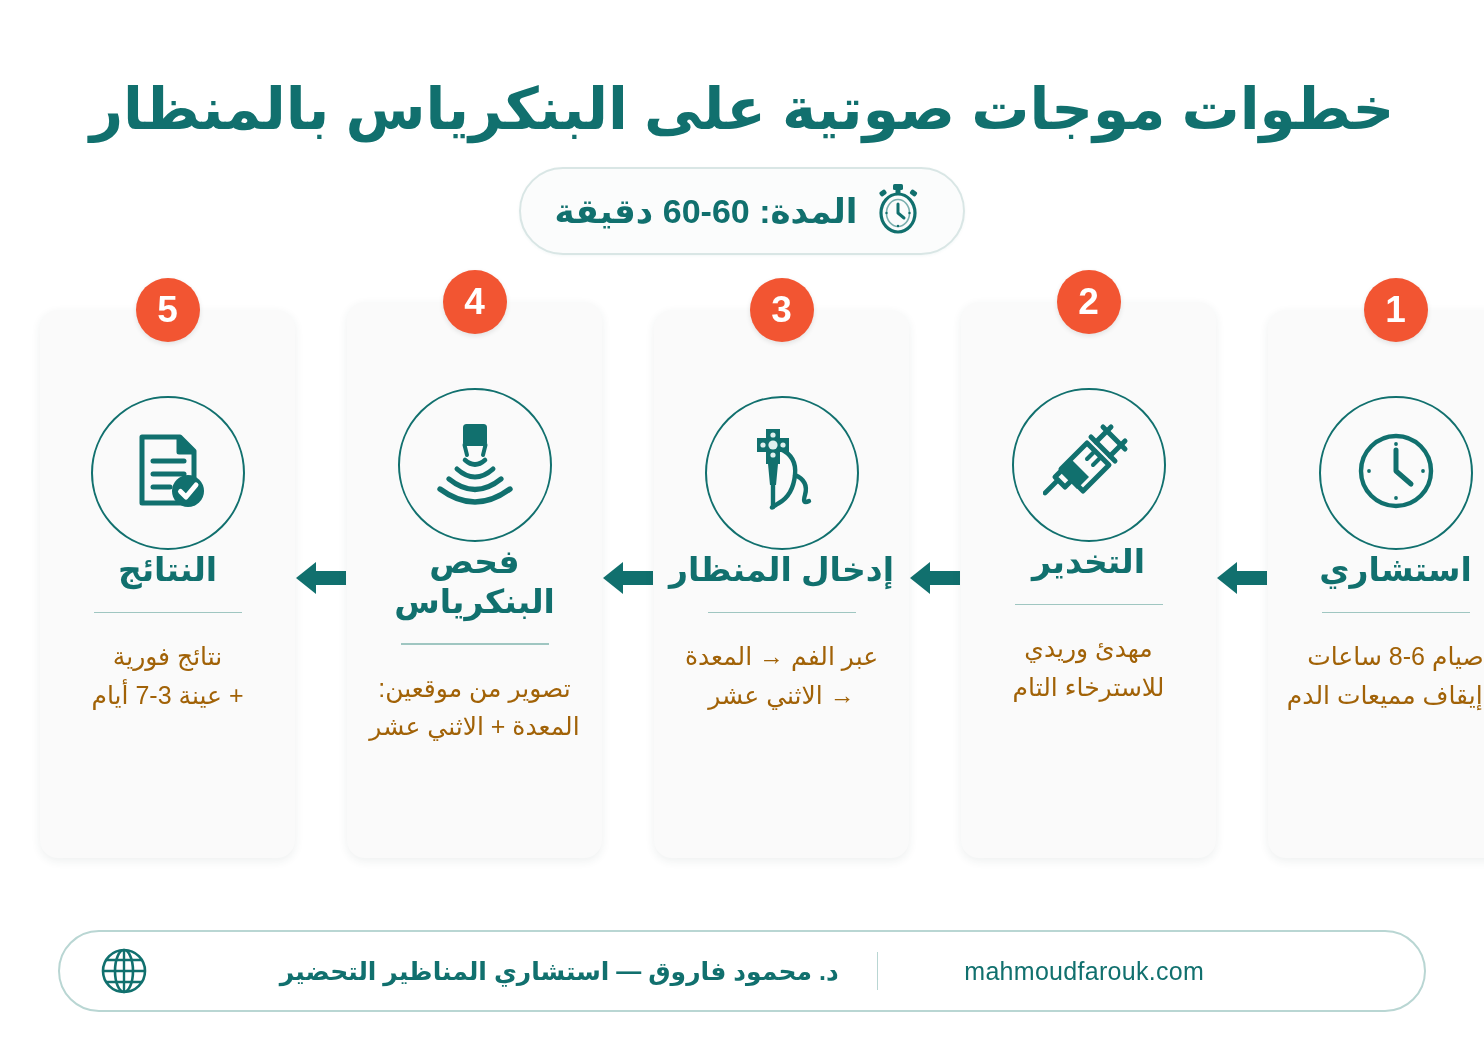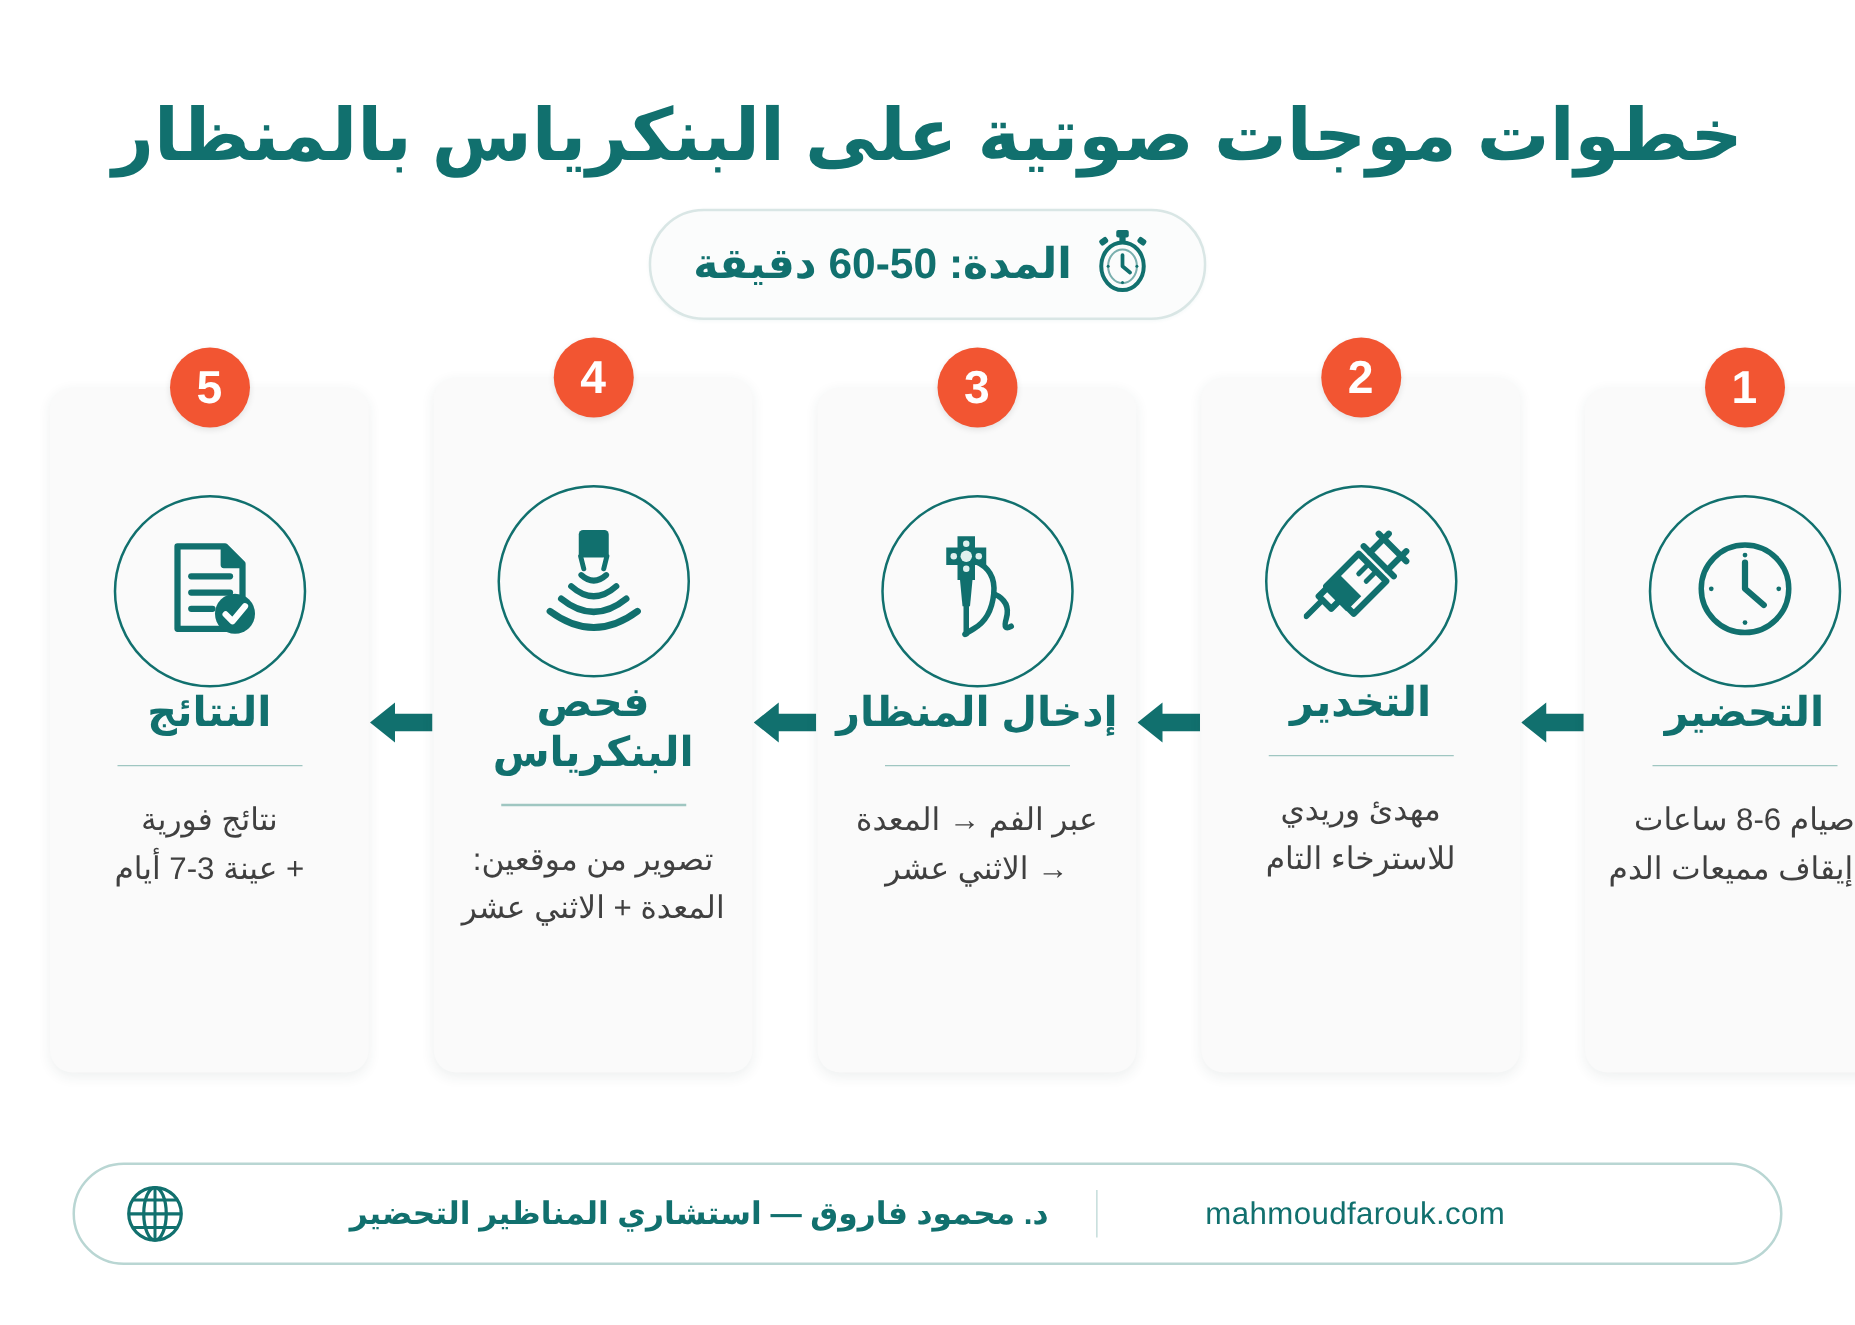--- a/index.html
+++ b/index.html
@@ -121,21 +121,21 @@
 
   .step-divider {
     margin-top: 22px;
     width: 148px;
     height: 1.5px;
     background: #9fc6c1;
   }
 
   .step-desc {
     margin-top: 24px;
-    color: #404040;
+    color: #a16207;
     font-size: 25px;
     line-height: 1.55;
     text-align: center;
     padding: 0 16px;
   }
   .step-desc .line { display: block; white-space: nowrap; }
 
   
   .flow-arrow {
     flex: 0 0 auto;
@@ -209,21 +209,21 @@
         <rect x="20" y="2" width="10" height="6" rx="1.6" fill="#11706E"></rect>
         <rect x="22.5" y="6" width="5" height="6" fill="#11706E"></rect>
         <rect x="6.5" y="8.5" width="7" height="5" rx="1.6" fill="#11706E" transform="rotate(-36 10 11)"></rect>
         <rect x="37" y="8.5" width="7" height="5" rx="1.6" fill="#11706E" transform="rotate(36 40.5 11)"></rect>
         <path d="M25 22 L25 31 L31 36" stroke="#11706E" stroke-width="3" stroke-linecap="round" stroke-linejoin="round"></path>
         <circle cx="13.5" cy="31" r="1.2" fill="#11706E"></circle>
         <circle cx="36.5" cy="31" r="1.2" fill="#11706E"></circle>
         <circle cx="25" cy="44" r="1.2" fill="#11706E"></circle>
       </svg>
     </span>
-    <span class="badge-text">المدة: 50-60 دقيقة</span>
+    <span class="badge-text">المدة: 60-60 دقيقة</span>
   </div>
 </div>
 
 <div id="steps-row">
 
   <div class="step-card">
     <div class="step-badge">5</div>
     <div class="step-icon-circle">
       <span>
         <svg width="92" height="92" viewBox="0 0 92 92" fill="none" xmlns="http://www.w3.org/2000/svg">
@@ -364,21 +364,21 @@
         <svg width="102" height="102" viewBox="0 0 102 102" fill="none" xmlns="http://www.w3.org/2000/svg">
           <circle cx="51" cy="51" r="35" stroke="#11706E" stroke-width="4.4"></circle>
           <path d="M51 30 L51 51 L66 64" stroke="#11706E" stroke-width="5" stroke-linecap="round" stroke-linejoin="round" fill="none"></path>
           <circle cx="51" cy="24" r="1.9" fill="#11706E"></circle>
           <circle cx="51" cy="78" r="1.9" fill="#11706E"></circle>
           <circle cx="24" cy="51" r="1.9" fill="#11706E"></circle>
           <circle cx="78" cy="51" r="1.9" fill="#11706E"></circle>
         </svg>
       </span>
     </div>
-    <div class="step-title">التحضير</div>
+    <div class="step-title">استشاري</div>
     <div class="step-divider"></div>
     <div class="step-desc">
       <span class="line">صيام 6-8 ساعات</span>
       <span class="line">+ إيقاف مميعات الدم</span>
     </div>
   </div>
 
 </div>
 
 <div id="footer-bar">

